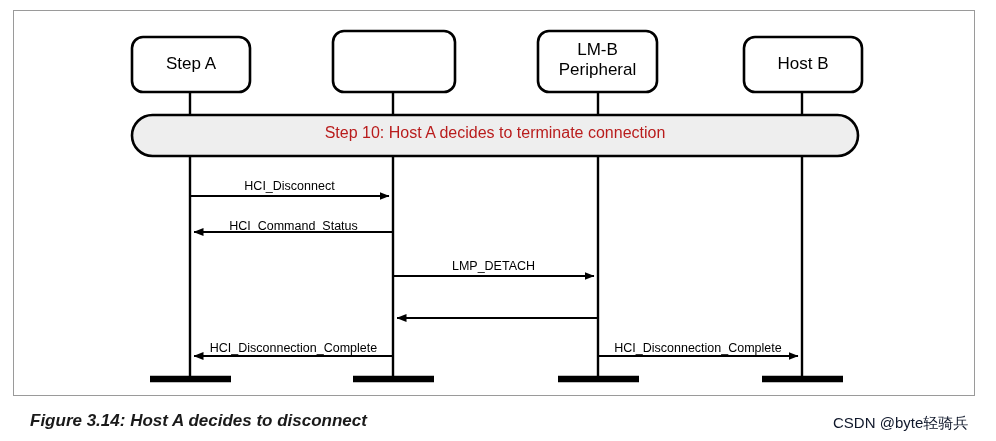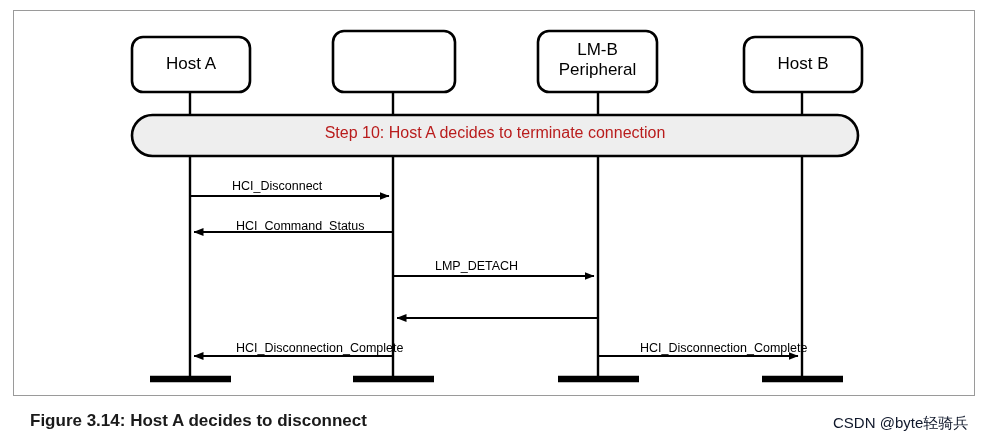--- a/index.html
+++ b/index.html
@@ -56,28 +56,28 @@
     font-size: 16px;
     color: #b91c1c;
     font-family: "Liberation Sans", sans-serif;
   }
   .msg-label {
     position: absolute;
     font-size: 12.5px;
     color: #000;
     font-family: "Liberation Sans", sans-serif;
     white-space: nowrap;
-    text-align: left;
-    padding-left: 42px;
+    text-align: center;
   }
   .caption {
     position: absolute;
     left: 30px;
     top: 411px;
     font-size: 17px;
+    font-style: italic;
     font-weight: bold;
     color: #1a1a1a;
     font-family: "Liberation Sans", sans-serif;
     white-space: nowrap;
   }
   .watermark {
     position: absolute;
     left: 833px;
     top: 414px;
     font-size: 15px;
@@ -147,21 +147,21 @@
     </g>
 
     <g>
       <line x1="150" y1="379" x2="231" y2="379" stroke="#000" stroke-width="6.5"></line>
       <line x1="353" y1="379" x2="434" y2="379" stroke="#000" stroke-width="6.5"></line>
       <line x1="558" y1="379" x2="639" y2="379" stroke="#000" stroke-width="6.5"></line>
       <line x1="762" y1="379" x2="843" y2="379" stroke="#000" stroke-width="6.5"></line>
     </g>
   </svg>
 
-  <div class="lane-box-label" style="left:132px; top:54px; width:118px;">Host A</div>
+  <div class="lane-box-label" style="left:132px; top:54px; width:118px;">Step A</div>
   <div class="lane-box-label" style="left:538px; top:40px; width:119px;">LM-B
 Peripheral</div>
   <div class="lane-box-label" style="left:744px; top:54px; width:118px;">Host B</div>
 
   <div class="step-bar-label">Step 10:  Host A decides to terminate connection</div>
 
   <div class="msg-label" style="left:190px; top:179px; width:199px;">HCI_Disconnect</div>
   <div class="msg-label" style="left:194px; top:219px; width:199px;">HCI_Command_Status</div>
   <div class="msg-label" style="left:393px; top:259px; width:201px;">LMP_DETACH</div>
   <div class="msg-label" style="left:194px; top:341px; width:199px;">HCI_Disconnection_Complete</div>

